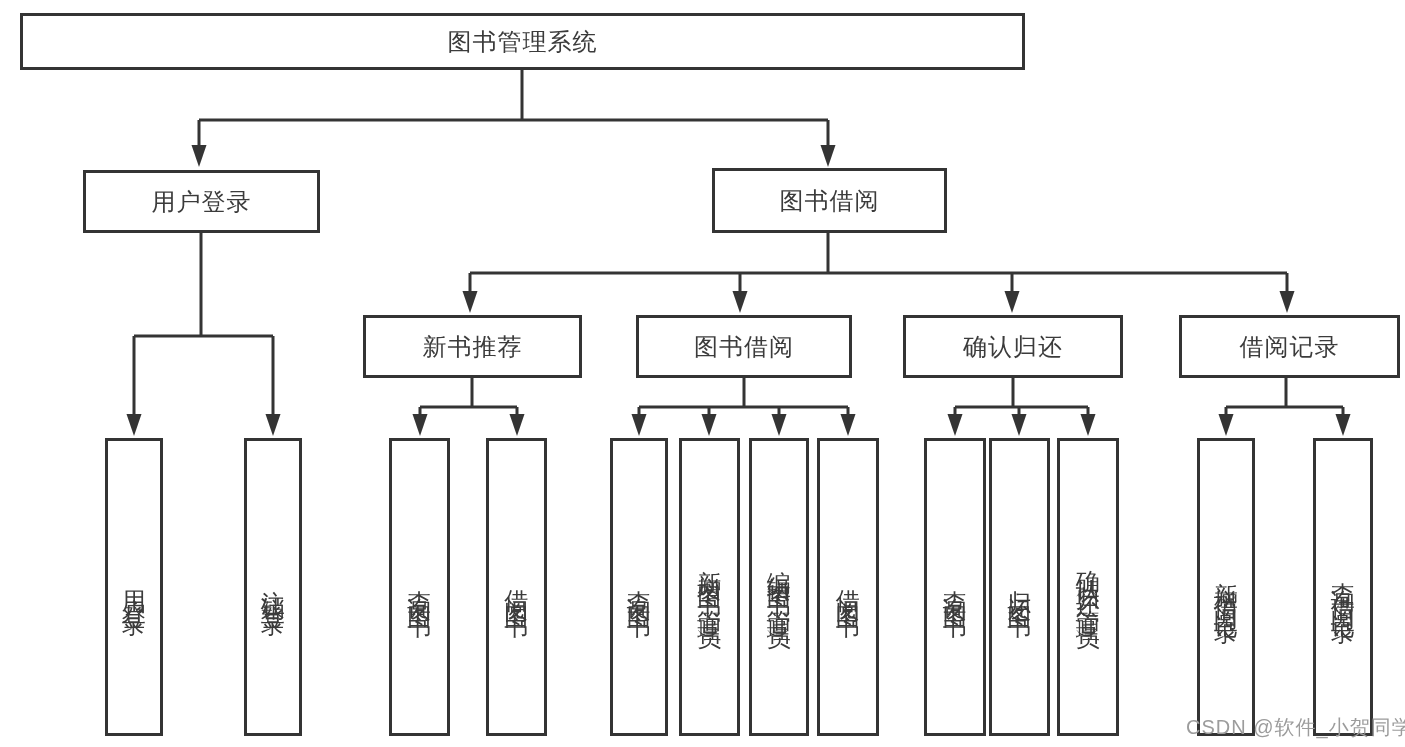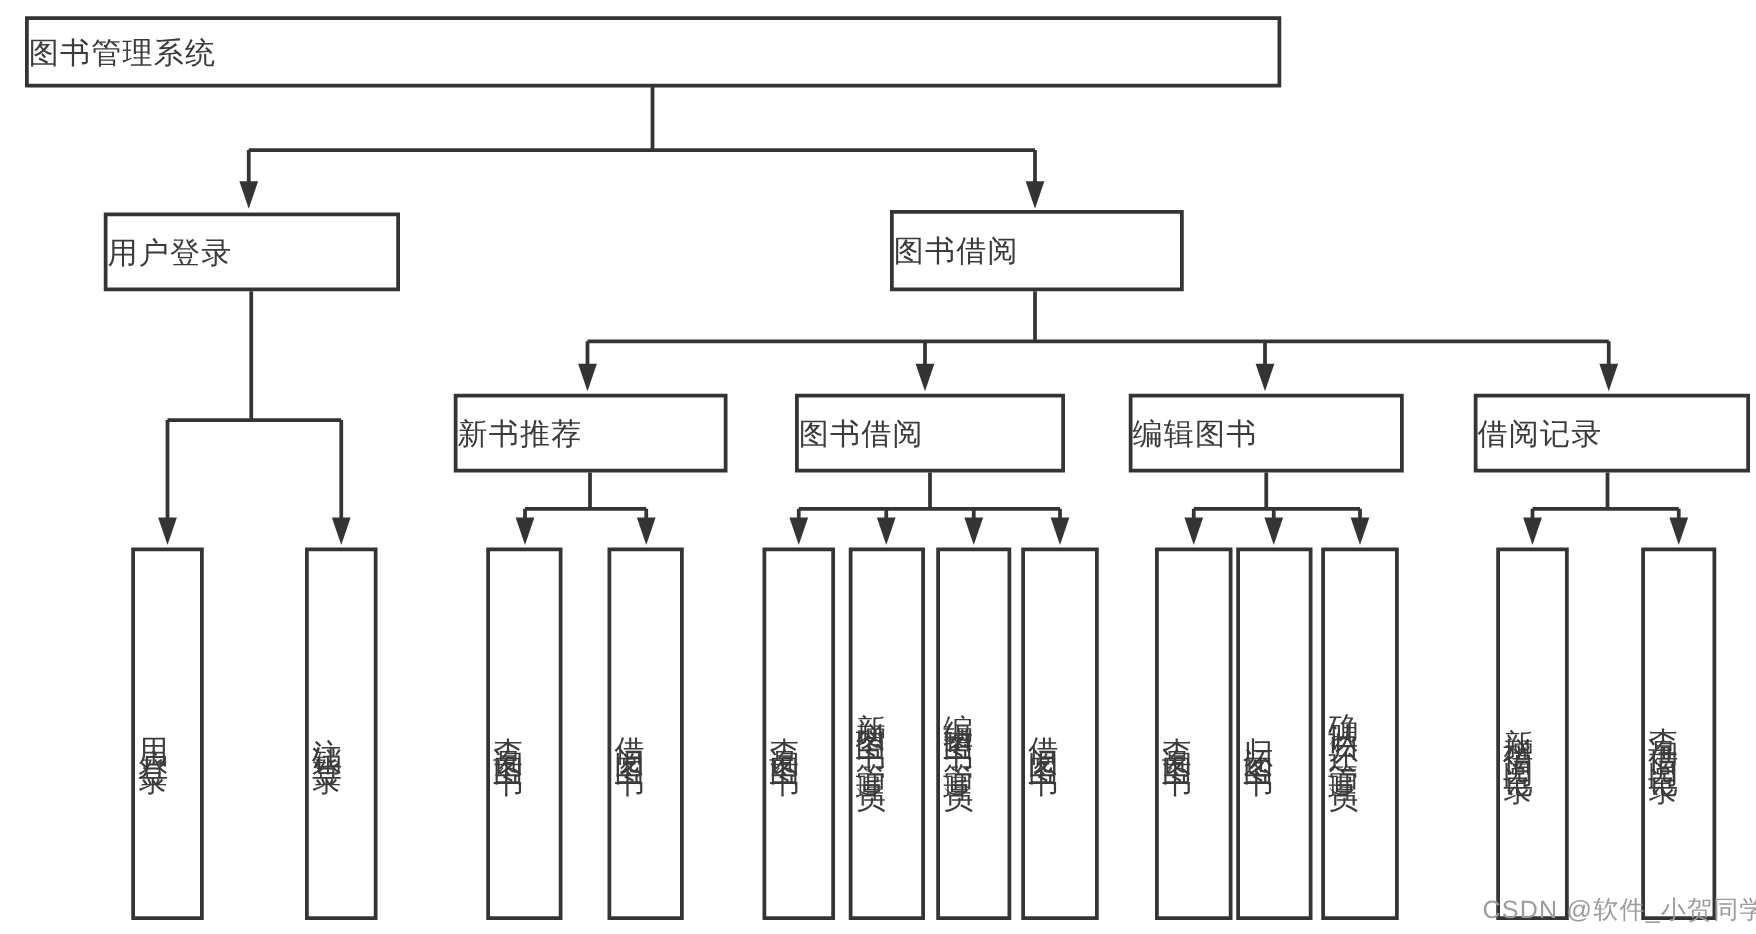--- a/index.html
+++ b/index.html
@@ -17,20 +17,21 @@
     z-index: 2;
     pointer-events: none;
   }
   .node {
     position: absolute;
     box-sizing: border-box;
     border: 3px solid #343434;
     background: #ffffff;
     display: flex;
     align-items: center;
+    justify-content: center;
     font-size: 24px;
     color: #3b3b3b;
     letter-spacing: 1px;
     z-index: 1;
     text-align: center;
   }
   .node.leaf span {
     writing-mode: vertical-rl;
     text-orientation: mixed;
     letter-spacing: 8px;
@@ -117,21 +118,21 @@
     <span>图书借阅</span>
   </div>
 
   <div class="node" style="left:363px;top:315px;width:219px;height:63px">
     <span>新书推荐</span>
   </div>
   <div class="node" style="left:636px;top:315px;width:216px;height:63px">
     <span>图书借阅</span>
   </div>
   <div class="node" style="left:903px;top:315px;width:220px;height:63px">
-    <span>编辑图书</span>
+    <span>确认归还</span>
   </div>
   <div class="node" style="left:1179px;top:315px;width:221px;height:63px">
     <span>借阅记录</span>
   </div>
 
   <div class="node leaf" style="left:105px;top:438px;width:58px;height:298px">
     <span>用户登录</span>
   </div>
   <div class="node leaf" style="left:244px;top:438px;width:58px;height:298px">
     <span>注销登录</span>

